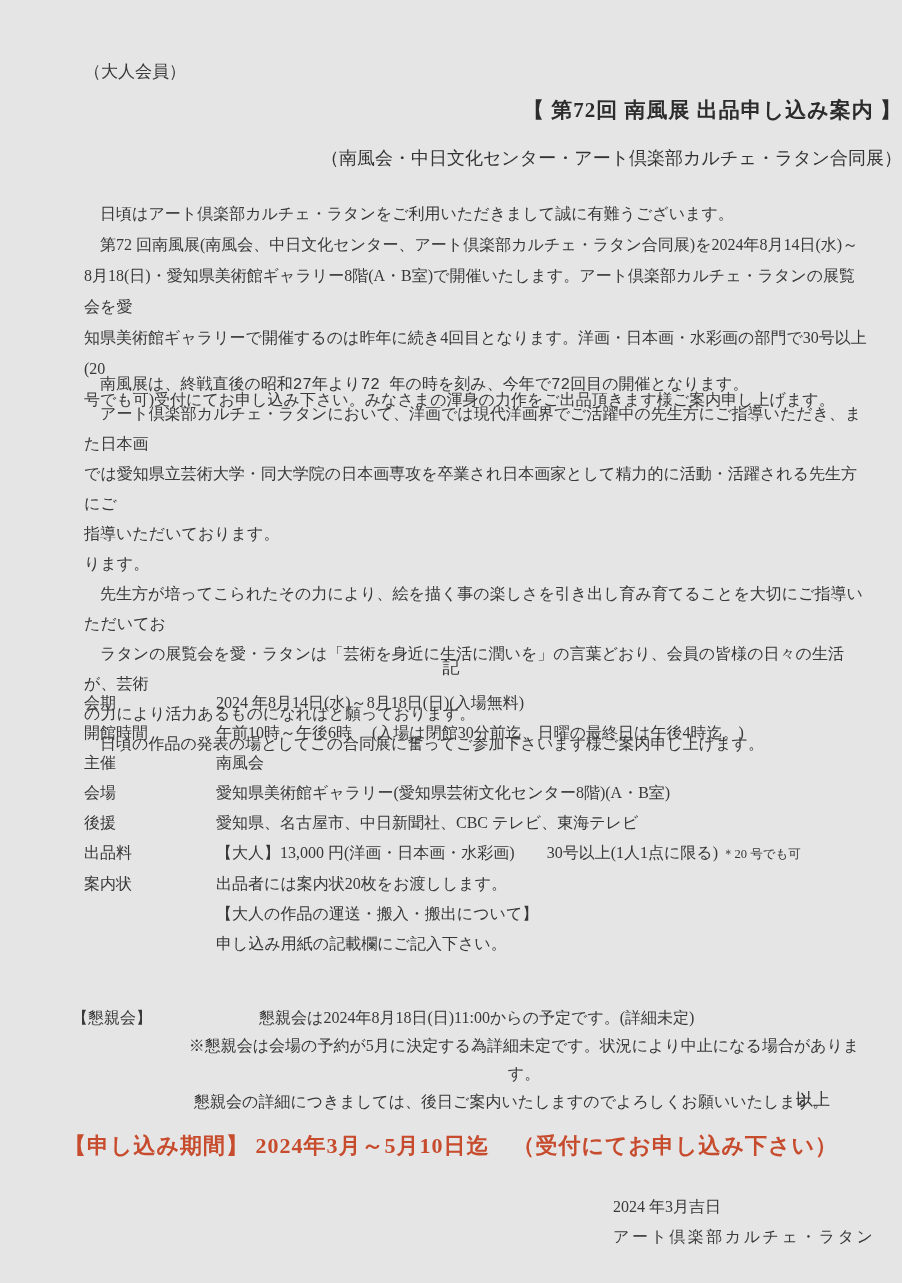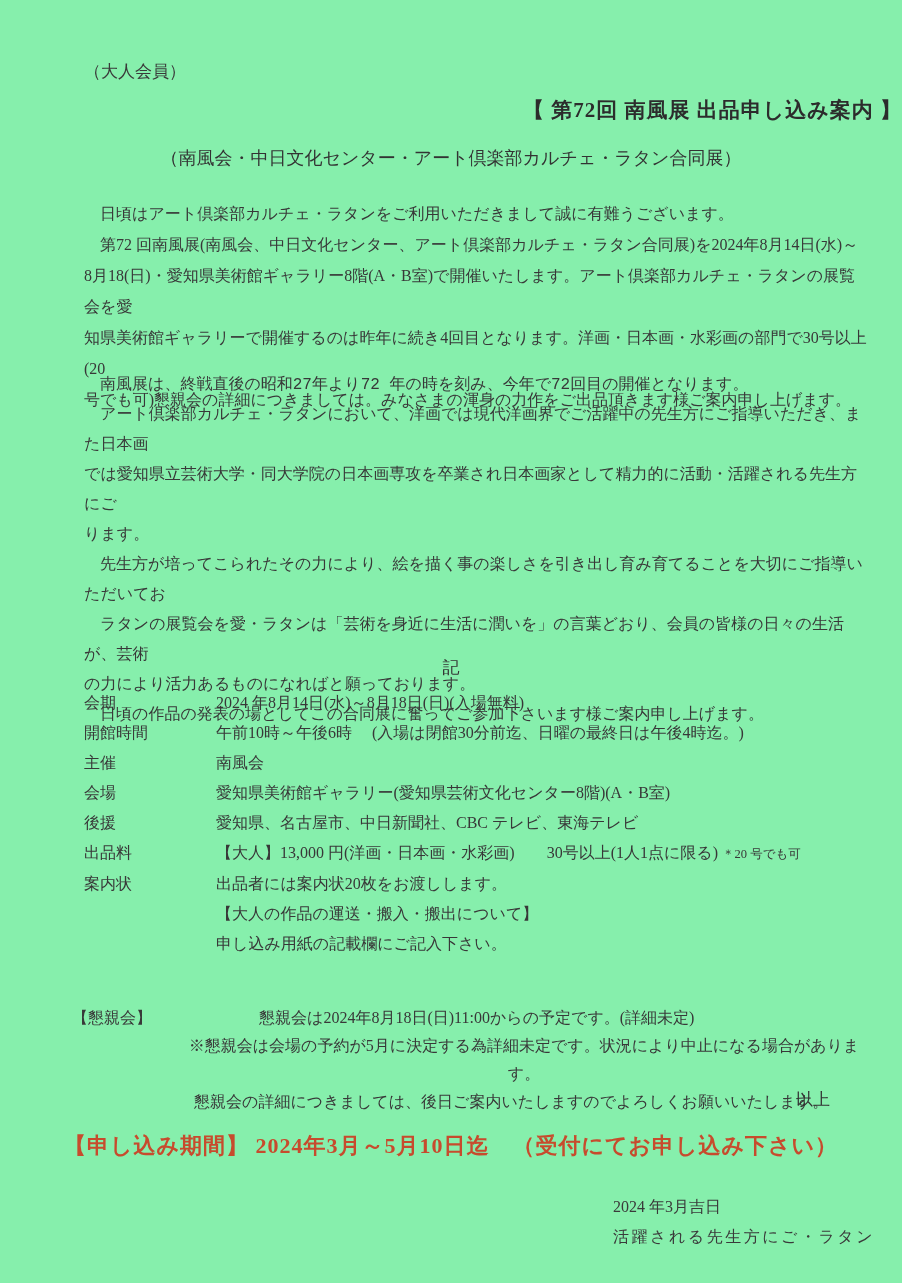--- a/index.html
+++ b/index.html
@@ -7,36 +7,36 @@
   html,body { background:#ffffff; }
   body {
     font-family: "Liberation Serif", "DejaVu Serif", serif;
     color:#333333;
   }
   .page {
     position:relative;
     width:902px;
     height:1283px;
     margin:0 auto;
-    background:#86efac;
+    background:#e5e5e5;
     overflow:hidden;
     font-size:16px;
   }
   .member-tag {
     position:absolute; top:60px; left:84px;
     font-size:17px; color:#3a3a3a;
   }
   .doc-title {
     position:absolute; top:96px; left:0; width:100%;
     text-align:right; font-size:21px; font-weight:600;
     letter-spacing:1px; color:#2c2c2c;
   }
   .doc-subtitle {
     position:absolute; top:146px; left:0; width:100%;
-    text-align:center; font-size:18px; font-weight:500; color:#333;
+    text-align:right; font-size:18px; font-weight:500; color:#333;
   }
   .intro {
     position:absolute; top:198px; left:84px; right:34px;
     line-height:31px; font-size:16px; color:#383838;
   }
   .body2 {
     position:absolute; top:370px; left:84px; right:34px;
     line-height:30px; font-size:16px; color:#383838;font-family:Liberation Mono, monospace;
   }
   .ki-heading {
@@ -83,27 +83,28 @@
 
   <div class="doc-title">【 第72回 南風展 出品申し込み案内 】</div>
 
   <div class="doc-subtitle">（南風会・中日文化センター・アート倶楽部カルチェ・ラタン合同展）</div>
 
   <div class="intro">
     <div>　日頃はアート倶楽部カルチェ・ラタンをご利用いただきまして誠に有難うございます。</div>
     <div>　第72 回南風展(南風会、中日文化センター、アート倶楽部カルチェ・ラタン合同展)を2024年8月14日(水)～</div>
     <div>8月18(日)・愛知県美術館ギャラリー8階(A・B室)で開催いたします。アート倶楽部カルチェ・ラタンの展覧会を愛</div>
     <div>知県美術館ギャラリーで開催するのは昨年に続き4回目となります。洋画・日本画・水彩画の部門で30号以上(20</div>
-    <div>号でも可)懇親会の詳細につきましては。みなさまの渾身の力作をご出品頂きます様ご案内申し上げます。</div>
+    <div>号でも可)受付にてお申し込み下さい。みなさまの渾身の力作をご出品頂きます様ご案内申し上げます。</div>
   </div>
 
   <div class="body2">
     <div>　南風展は、終戦直後の昭和27年より72 年の時を刻み、今年で72回目の開催となります。</div>
     <div>　アート倶楽部カルチェ・ラタンにおいて、洋画では現代洋画界でご活躍中の先生方にご指導いただき、また日本画</div>
     <div>では愛知県立芸術大学・同大学院の日本画専攻を卒業され日本画家として精力的に活動・活躍される先生方にご</div>
+    <div>指導いただいております。</div>
     <div>ります。</div>
     <div>　先生方が培ってこられたその力により、絵を描く事の楽しさを引き出し育み育てることを大切にご指導いただいてお</div>
     <div>　ラタンの展覧会を愛・ラタンは「芸術を身近に生活に潤いを」の言葉どおり、会員の皆様の日々の生活が、芸術</div>
     <div>の力により活力あるものになればと願っております。</div>
     <div>　日頃の作品の発表の場としてこの合同展に奮ってご参加下さいます様ご案内申し上げます。</div>
   </div>
 
   <div class="ki-heading">記</div>
 
   <div class="record">
@@ -156,16 +157,16 @@
     <div class="konshin-note1">※懇親会は会場の予約が5月に決定する為詳細未定です。状況により中止になる場合があります。</div>
     <div class="konshin-note2">懇親会の詳細につきましては、後日ご案内いたしますのでよろしくお願いいたします。</div>
   </div>
 
   <div class="closing">以上</div>
 
   <div class="banner" style="color: rgb(199, 75, 45);">【申し込み期間】 2024年3月～5月10日迄　（受付にてお申し込み下さい）</div>
 
   <div class="footer">
     <div>2024 年3月吉日</div>
-    <div class="footer-org">活躍される先生方にご・ラタン</div>
+    <div class="footer-org">アート倶楽部カルチェ・ラタン</div>
   </div>
 
 </div>
 
 </body></html>

